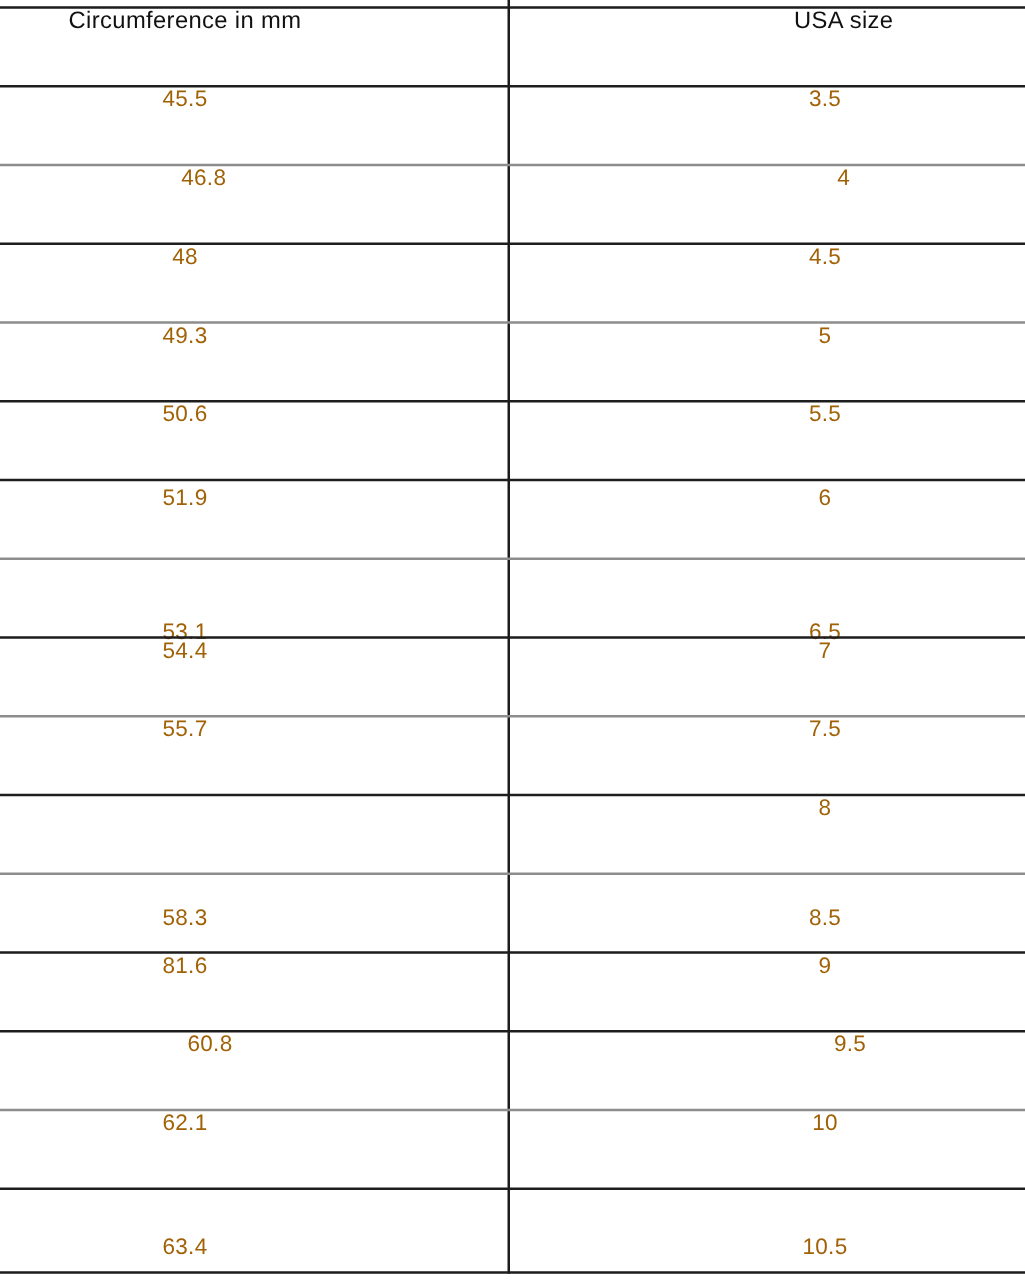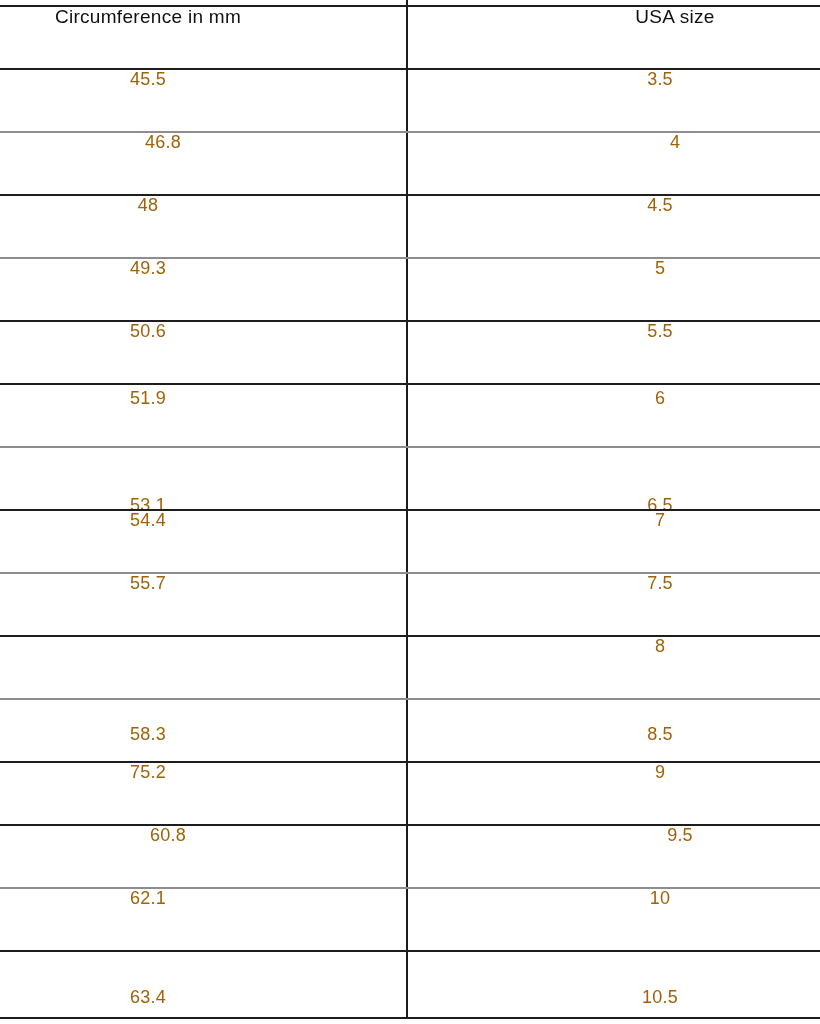--- a/index.html
+++ b/index.html
@@ -215,21 +215,21 @@
       <div class="row" style="top: 699px; margin-top: 25px;">
         <div class="cell cell-left">
           <span class="value-text">58.3</span>
         </div>
         <div class="cell cell-right">
           <span class="value-text">8.5</span>
         </div>
       </div>
       <div class="row" style="top: 762px;">
         <div class="cell cell-left">
-          <span class="value-text">75.2</span>
+          <span class="value-text">81.6</span>
         </div>
         <div class="cell cell-right">
           <span class="value-text">9</span>
         </div>
       </div>
       <div class="row" style="top: 825px; margin-left: 20px;">
         <div class="cell cell-left">
           <span class="value-text">60.8</span>
         </div>
         <div class="cell cell-right">

